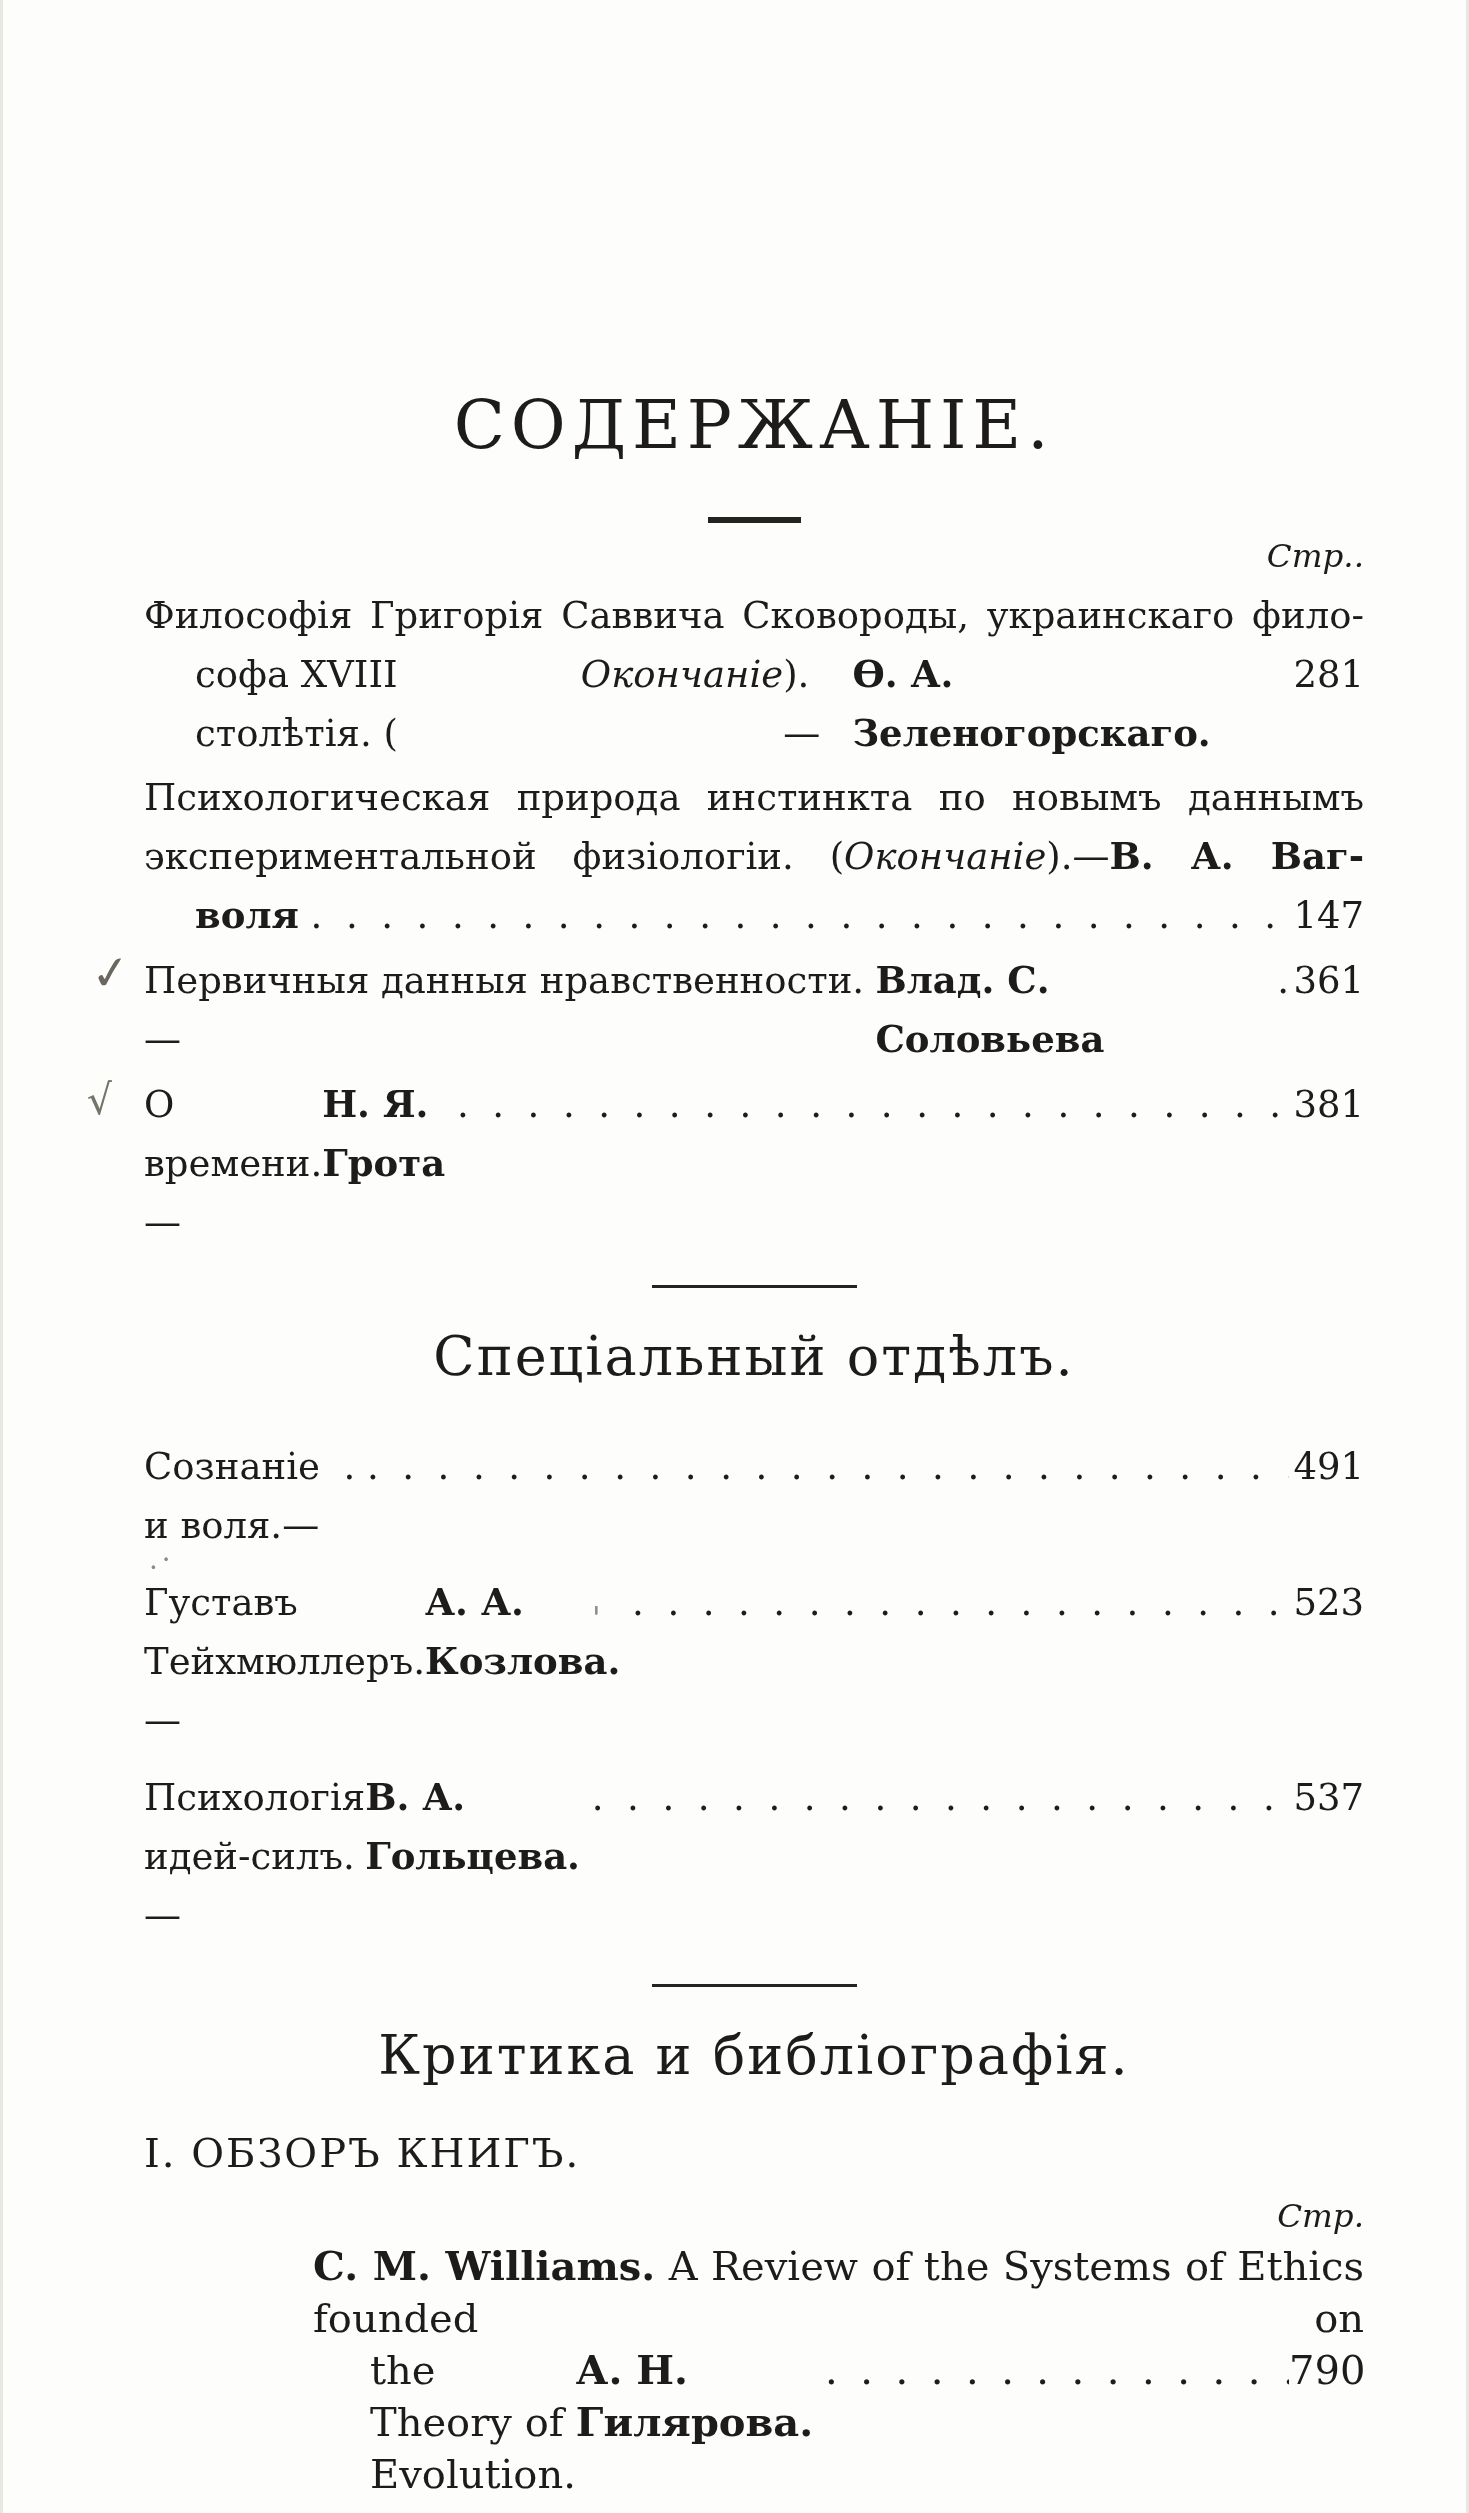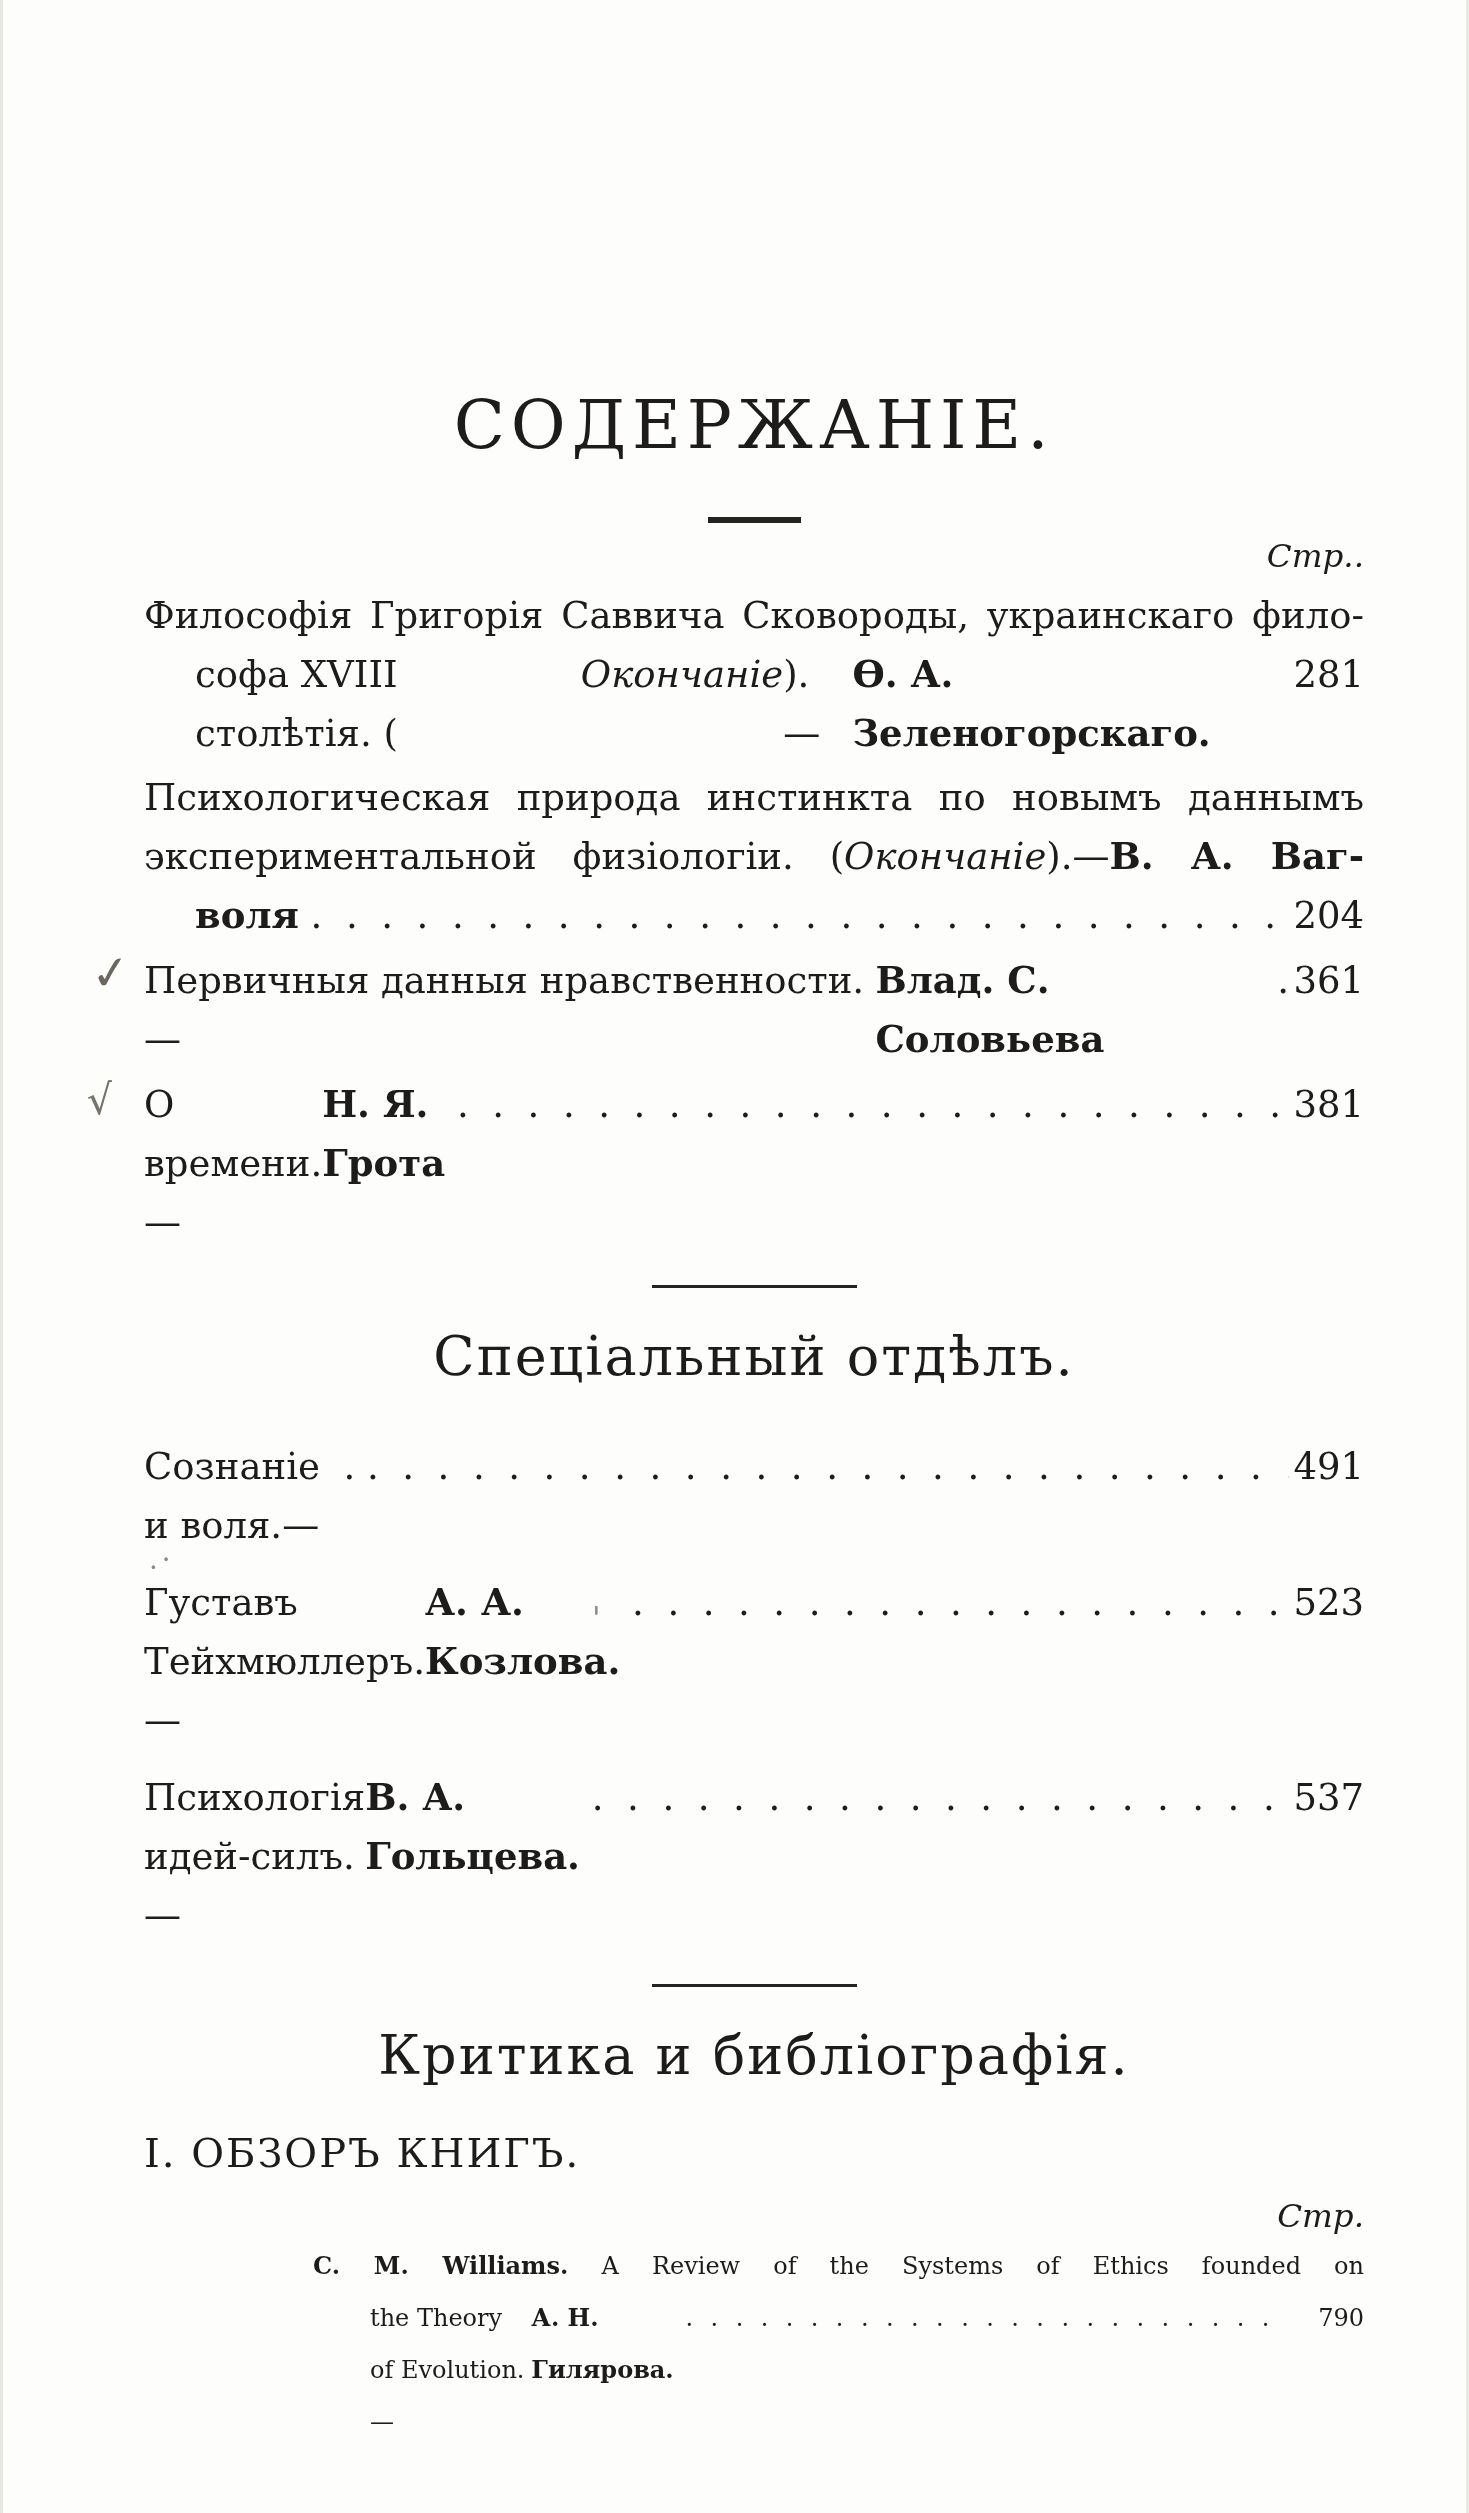--- a/index.html
+++ b/index.html
@@ -71,21 +71,21 @@
   }
   .s2-list { margin-top:49px; }
   .s2-list .row { margin-bottom:17.7px; }
   .subheading {
     margin:43px 0 0;
     font-size:40px;
     font-weight:400;
     letter-spacing:2px;
   }
   .s3-list { margin-top:2px; }
-  .s3-list .line, .s3-list .row { font-size:24px; line-height:52px; }
+  .s3-list .line, .s3-list .row { font-size:40px; line-height:52px; }
   .s3-list .entry { margin-left:169px; margin-top:0; margin-bottom:11.8px; }
   .s3-list .cont { padding-left:57px; }
   .s3-list .leader { letter-spacing:4.9px; }
   .artifact {
     position:absolute;
     color:#8d8a82;
     font-size:27.6px;
   }
   .artifact-left { left:146px; top:1543px; letter-spacing:3.9px; }
   .artifact-apo { left:589px; top:1600px; font-size:31.5px; }
@@ -114,21 +114,21 @@
           <span class="pg">281</span>
         </div>
     </div>
 
     <div class="entry">
       <div class="line spread"><span>Психологическая природа инстинкта по новымъ даннымъ</span></div>
       <div class="line spread"><span>экспериментальной физіологіи. (</span><span class="i">Окончаніе</span><span>).—</span><span class="b">В. А. Ваг-</span></div>
       <div class="row cont">
           <span class="b">воля</span>
           <span class="leader">. . . . . . . . . . . . . . . . . . . . . . . . . . . . . . . . . . . . . . . . . . . . . . . .</span>
-          <span class="pg">204</span>
+          <span class="pg">147</span>
         </div>
     </div>
 
     <div class="entry">
       <div class="row checked">
           <span class="check check-1">✓</span>
           <span>Первичныя данныя нравственности.—</span>
           <span class="b">Влад. С. Соловьева</span>
           <span> .</span>
           <span class="spacer"></span>

